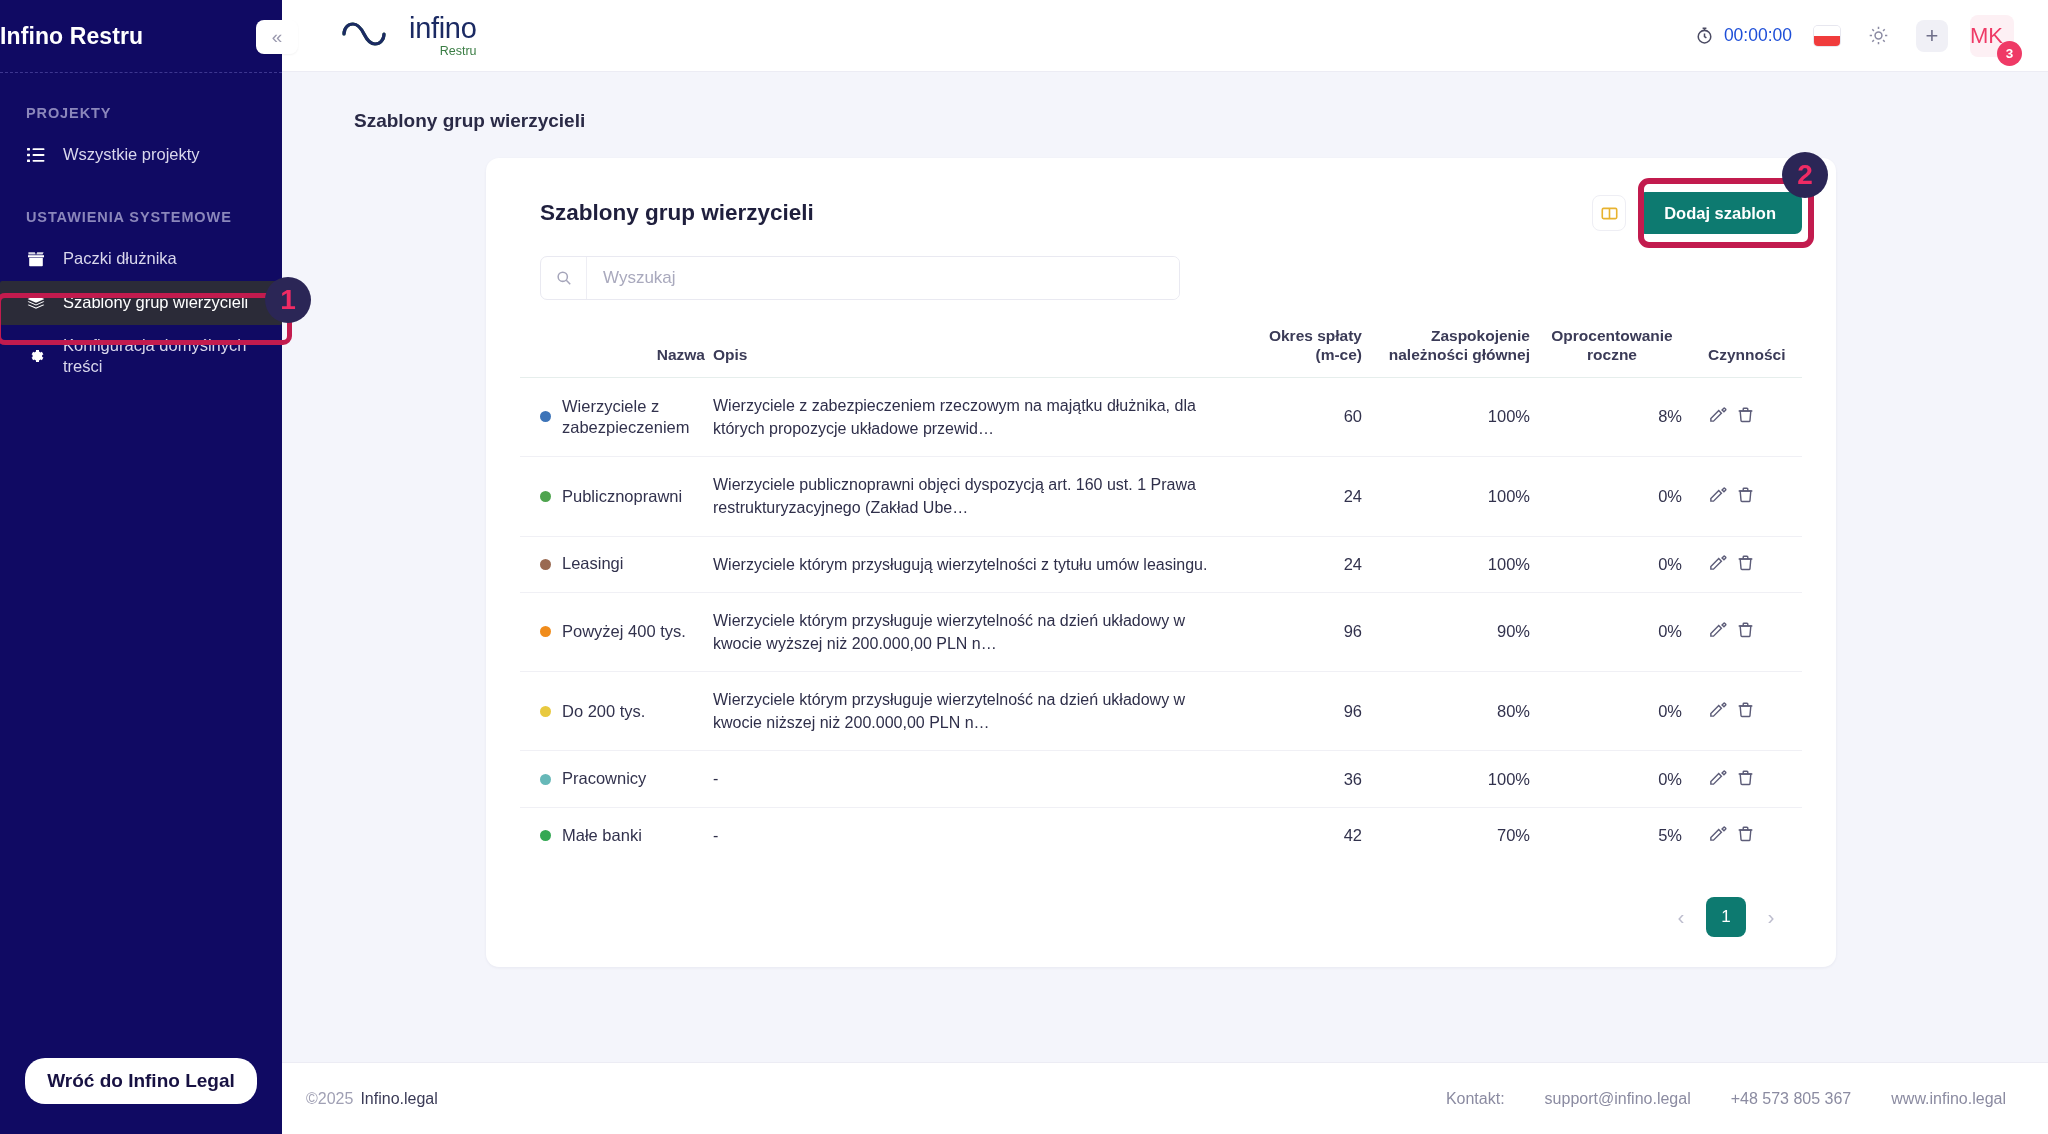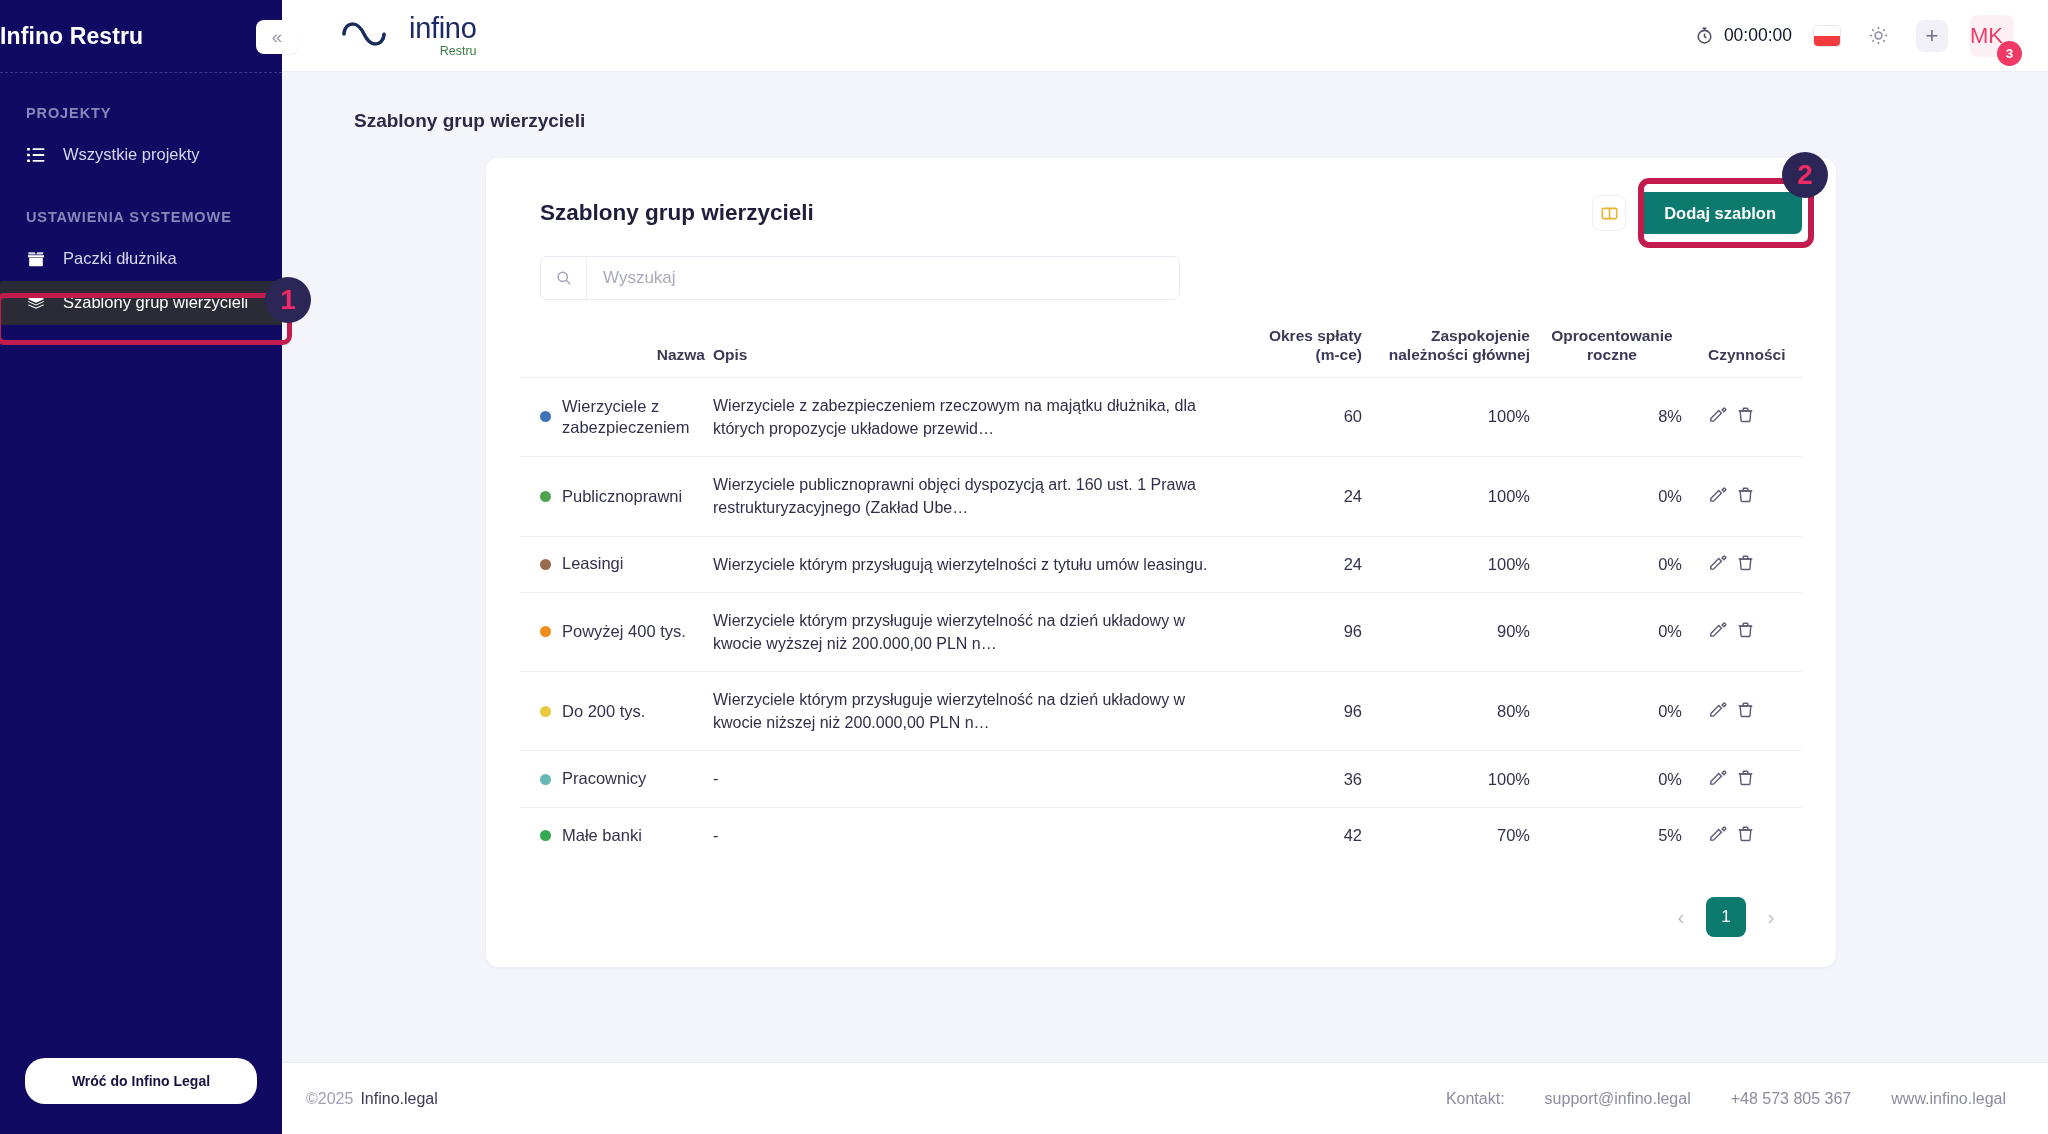--- a/index.html
+++ b/index.html
@@ -55,21 +55,21 @@
     border-radius: 2px;
     margin-left: 0;
   }
   .side-item .lbl { line-height: 1.28; }
   #sidebar-bottom { margin-top: auto; padding: 0 0 30px 0; display:flex; justify-content:center; }
   #back-btn {
     width: 232px; height: 46px;
     background: #ffffff; color: #171142;
     border: none; border-radius: 20px;
     font-family: inherit;
-    font-size: 14px; font-weight: bold;
+    font-size: 19px; font-weight: bold;
     cursor: pointer;
   }
 
   
   #callout-1-ring {
     position: absolute;
     left: -4px; top: 293px;
     width: 296px; height: 52px;
     border: 5px solid #c21b4e;
     border-radius: 9px;
@@ -109,21 +109,21 @@
     z-index: 30;
     box-shadow: 0 1px 2px rgba(0,0,0,.05);
   }
   #logo { display: flex; align-items: flex-start; gap: 15px; margin-left: 14px; }
   #logo-mark { width: 60px; height: 40px; }
   #logo-text { display: flex; flex-direction: column; line-height: 1; }
   #logo-text .big { font-size: 29px; color: #1b2a63; letter-spacing: -.3px; }
   #logo-text .small { font-size: 12.5px; color: #3a7d44; align-self: flex-end; margin-top: 2px; }
 
   #topbar-right { margin-left: auto; display: flex; align-items: center; gap: 22px; }
-  #timer { display: flex; align-items: center; gap: 10px; color: #0f172a; font-size: 17.5px; }
+  #timer { display: flex; align-items: center; gap: 10px; color: #1d4ed8; font-size: 17.5px; }
   #timer svg { width: 19px; height: 19px; stroke: #4b4b63; fill: none; stroke-width: 1.6; }
   #flag { width: 26px; height: 20px; border-radius: 4px; overflow: hidden; display: flex; flex-direction: column; box-shadow: 0 0 0 1px #e7e7ef; }
   #flag .w { flex: 1; background: #ffffff; }
   #flag .r { flex: 1; background: #f03c3c; }
   .icon-btn {
     width: 32px; height: 32px; border-radius: 8px;
     display: flex; align-items: center; justify-content: center;
     cursor: pointer; color: #7d7d95;
   }
   #theme-btn svg { width: 21px; height: 21px; stroke: #8b8ba3; fill: none; stroke-width: 1.6; }
@@ -299,20 +299,29 @@
       <span class="ic">
         <svg viewBox="0 0 20 20">
             <path d="M10 2.2 18.4 6 10 9.8 1.6 6z"></path>
             <path d="M10 11.4 2.8 8.2 1.6 8.8 10 12.6 18.4 8.8 17.2 8.2z"></path>
             <path d="M10 14.6 2.8 11.4 1.6 12l8.4 3.8 8.4-3.8-1.2-.6z"></path>
           </svg>
       </span>
       <span class="lbl">Szablony grup wierzycieli</span>
     </div>
 
+    <div class="side-item">
+      <span class="ic">
+        <svg viewBox="0 0 20 20">
+            <path d="M10 6.6a3.4 3.4 0 1 0 0 6.8 3.4 3.4 0 0 0 0-6.8zm0 5a1.6 1.6 0 1 1 0-3.2 1.6 1.6 0 0 1 0 3.2z"></path>
+            <path d="M17.4 11.6l-1.3-.7a6.6 6.6 0 0 0 0-1.8l1.3-.7-1.5-2.6-1.3.7a6.3 6.3 0 0 0-1.6-.9V4.1h-3v1.5a6.3 6.3 0 0 0-1.6.9l-1.3-.7-1.5 2.6 1.3.7a6.6 6.6 0 0 0 0 1.8l-1.3.7 1.5 2.6 1.3-.7a6.3 6.3 0 0 0 1.6.9v1.5h3v-1.5a6.3 6.3 0 0 0 1.6-.9l1.3.7z"></path>
+          </svg>
+      </span>
+      <span class="lbl">Konfiguracja domyślnych treści</span>
+    </div>
 
     <div id="sidebar-bottom">
       <button id="back-btn">Wróć do Infino Legal</button>
     </div>
 
     <div id="callout-1-ring"></div>
   </aside>
 
   <div class="callout-badge" id="callout-1-badge">1</div>
 

